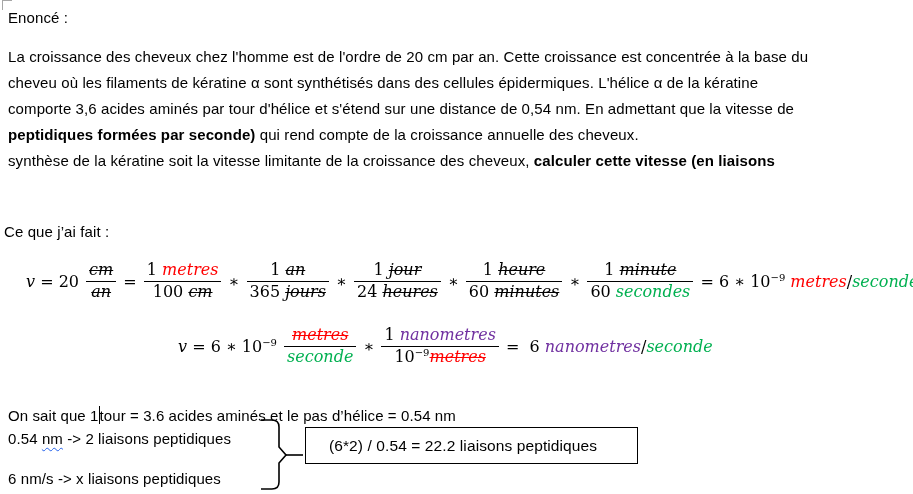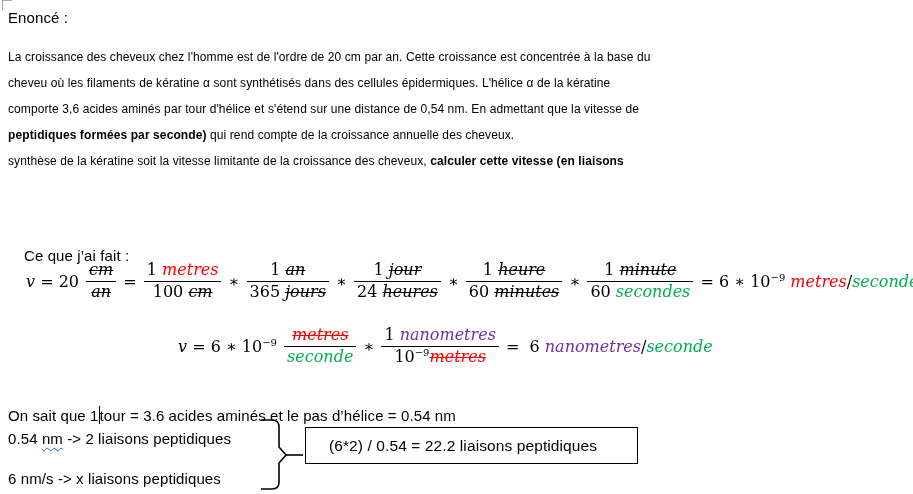--- a/index.html
+++ b/index.html
@@ -5,21 +5,21 @@
   html,body{margin:0;padding:0;background:#ffffff;}
   .page{
     position:relative;width:913px;height:494px;background:#ffffff;overflow:hidden;
     font-family:"Liberation Sans",sans-serif;color:#000;
   }
   .corner{
     position:absolute;left:2px;top:0;width:9px;height:9px;
     border-left:1px solid #a6a6a6;border-top:1px solid #a6a6a6;
   }
   .tline{position:absolute;white-space:pre;font-size:15px;letter-spacing:.1px;line-height:20px;}
-  .para{position:absolute;left:8px;top:44px;white-space:nowrap;font-size:12px;letter-spacing:.1px;line-height:26px;}
+  .para{position:absolute;left:8px;top:44px;white-space:nowrap;font-size:15px;letter-spacing:.1px;line-height:26px;}
   .para .pline{white-space:pre;}
   .b{font-weight:700;}
   
   .formula{
     position:absolute;display:flex;align-items:center;height:56px;
     font-family:"DejaVu Serif",serif;font-size:16px;color:#000;
   }
   .fm-span{white-space:pre;display:inline-block;}
   .frac{display:inline-flex;flex-direction:column;vertical-align:middle;margin:0 2px;line-height:1.15;}
   .frac .num{border-bottom:1.2px solid #000;padding:0 3px 1px 3px;white-space:pre;text-align:center;}
@@ -49,21 +49,21 @@
   <div class="tline" style="left:8px;top:8px;">Enoncé :</div>
 
   <div class="para">
       <div class="pline"><span>La croissance des cheveux chez l'homme est de l'ordre de 20 cm par an. Cette croissance est concentrée à la base du</span></div>
       <div class="pline"><span>cheveu où les filaments de kératine α sont synthétisés dans des cellules épidermiques. L'hélice α de la kératine</span></div>
       <div class="pline"><span>comporte 3,6 acides aminés par tour d'hélice et s'étend sur une distance de 0,54 nm. En admettant que la vitesse de</span></div>
       <div class="pline"><span class="b">peptidiques formées par seconde)</span><span> qui rend compte de la croissance annuelle des cheveux.</span></div>
       <div class="pline"><span>synthèse de la kératine soit la vitesse limitante de la croissance des cheveux, </span><span class="b">calculer cette vitesse (en liaisons</span></div>
     </div>
 
-  <div class="tline" style="left:24px;top:222px;margin-top:24px;">Ce que j’ai fait :</div>
+  <div class="tline" style="left:4px;top:222px;">Ce que j’ai fait :</div>
 
   <div class="formula" style="left:26px;top:253px;">
       <span class="fm-span"><span class="it">v</span><span class=""> = 20 </span></span>
       <span class="frac">
         <span class="num"><span class="it strike">cm</span></span>
         <span class="den"><span class="it strike">an</span></span>
       </span>
       <span class="fm-span"><span class=""> = </span></span>
       <span class="frac">
         <span class="num"><span class="">1 </span><span class="it" style="color: rgb(255, 0, 0);">metres</span></span>

